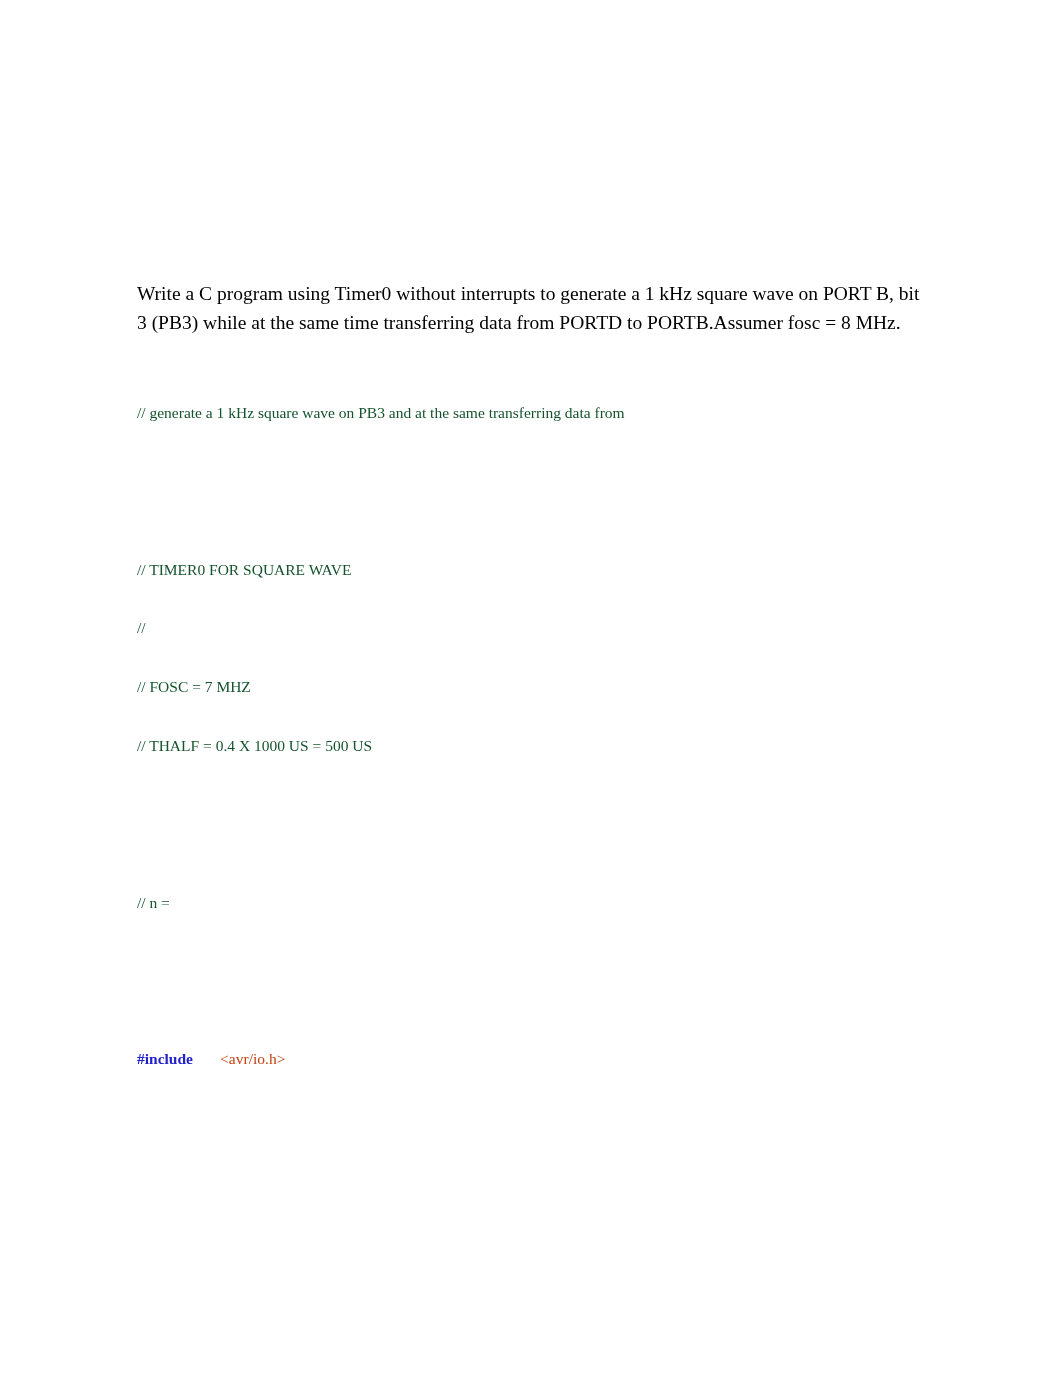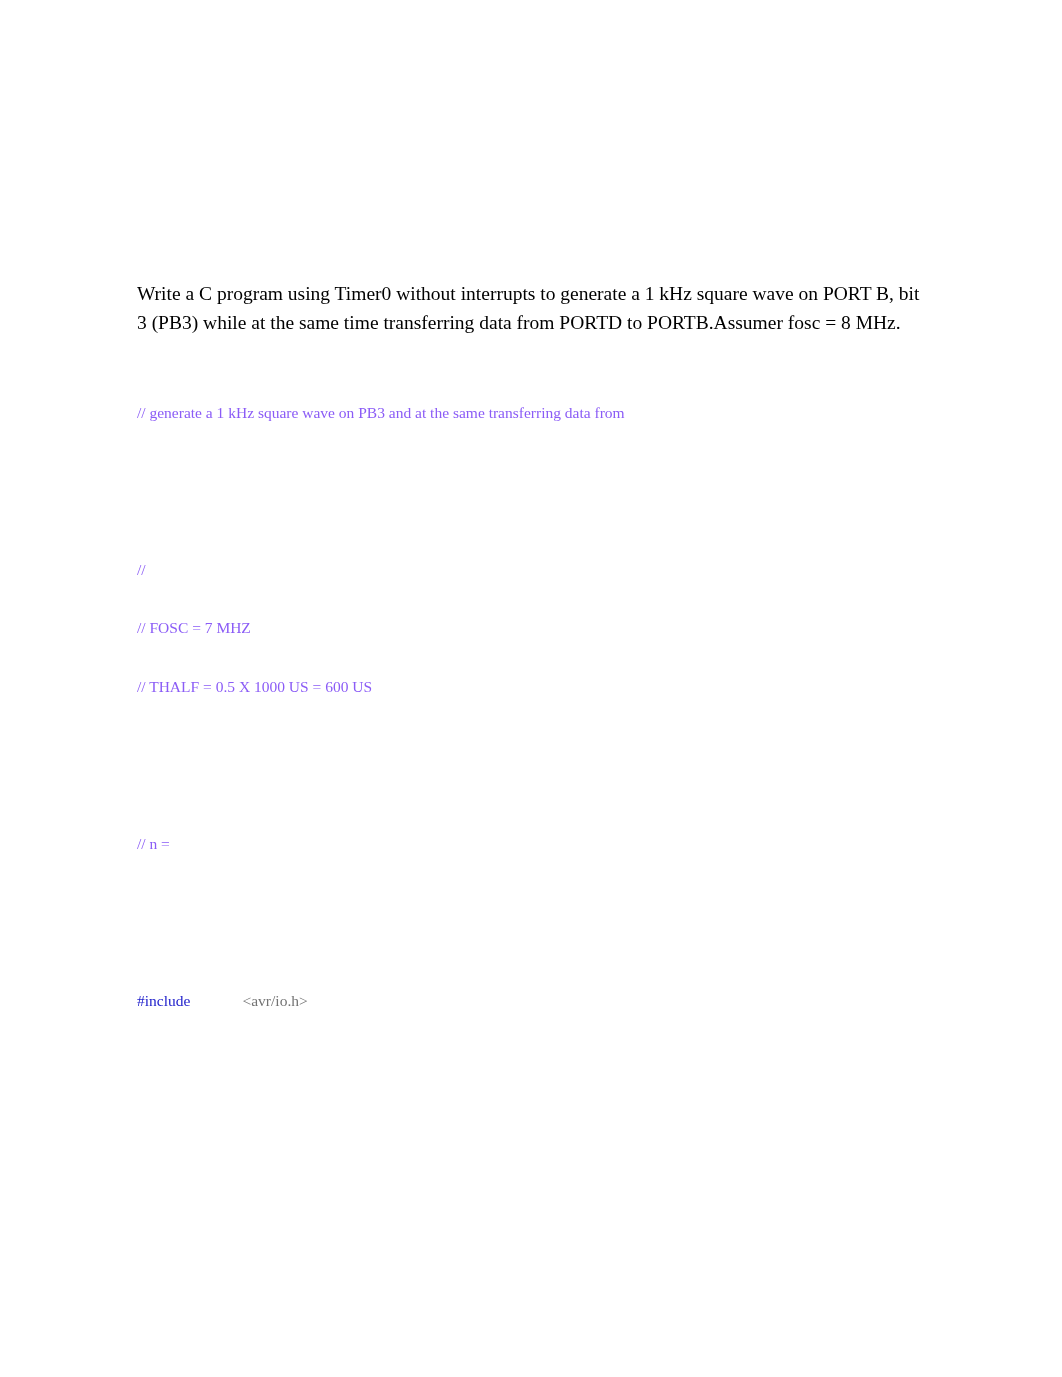--- a/index.html
+++ b/index.html
@@ -51,43 +51,44 @@
     display: block;
     min-height: 19.6px;
     white-space: pre;
   }
   #code .blank {
     display: block;
     height: 19.6px;
   }
 
   
-  .c-cmt  { color: #8b5cf6; }   
-  .c-kw   { color: #2222cc; }   
-  .c-pln  { color: #737373; margin-left: 25px; }
+  .c-cmt  { color: #14532d; }   
+  .c-kw   { color: #2222cc; font-weight: bold; }   
+  .c-pln  { color: #c2410c; }
 </style>
 </head>
 <body>
 
 <div id="page">
 
   <div id="prompt">
     <span>Write a C program using Timer0 without interrupts to generate a 1 kHz square wave on PORT B, bit 3</span>
     <span>(PB3) while at the same time transferring data from PORTD to PORTB.Assumer fosc = 8 MHz.</span>
   </div>
 
   <div id="code">
 
     <span class="ln"><span class="c-cmt">// generate a 1 kHz square wave on PB3 and at the same transferring data from</span></span>
 
     <span class="blank"></span>
 
+    <span class="ln"><span class="c-cmt">// TIMER0 FOR SQUARE WAVE</span></span>
     <span class="ln"><span class="c-cmt">//</span></span>
     <span class="ln"><span class="c-cmt">// FOSC = 7 MHZ</span></span>
-    <span class="ln"><span class="c-cmt">// THALF = 0.5 X 1000 US = 600 US</span></span>
+    <span class="ln"><span class="c-cmt">// THALF = 0.4 X 1000 US = 500 US</span></span>
 
     <span class="blank"></span>
 
     <span class="ln"><span class="c-cmt">// n =</span></span>
 
     <span class="blank"></span>
 
     <span class="ln"><span class="c-kw">#include</span>       <span class="c-pln">&lt;avr/io.h&gt;</span></span>
 
     <span class="blank"></span>

